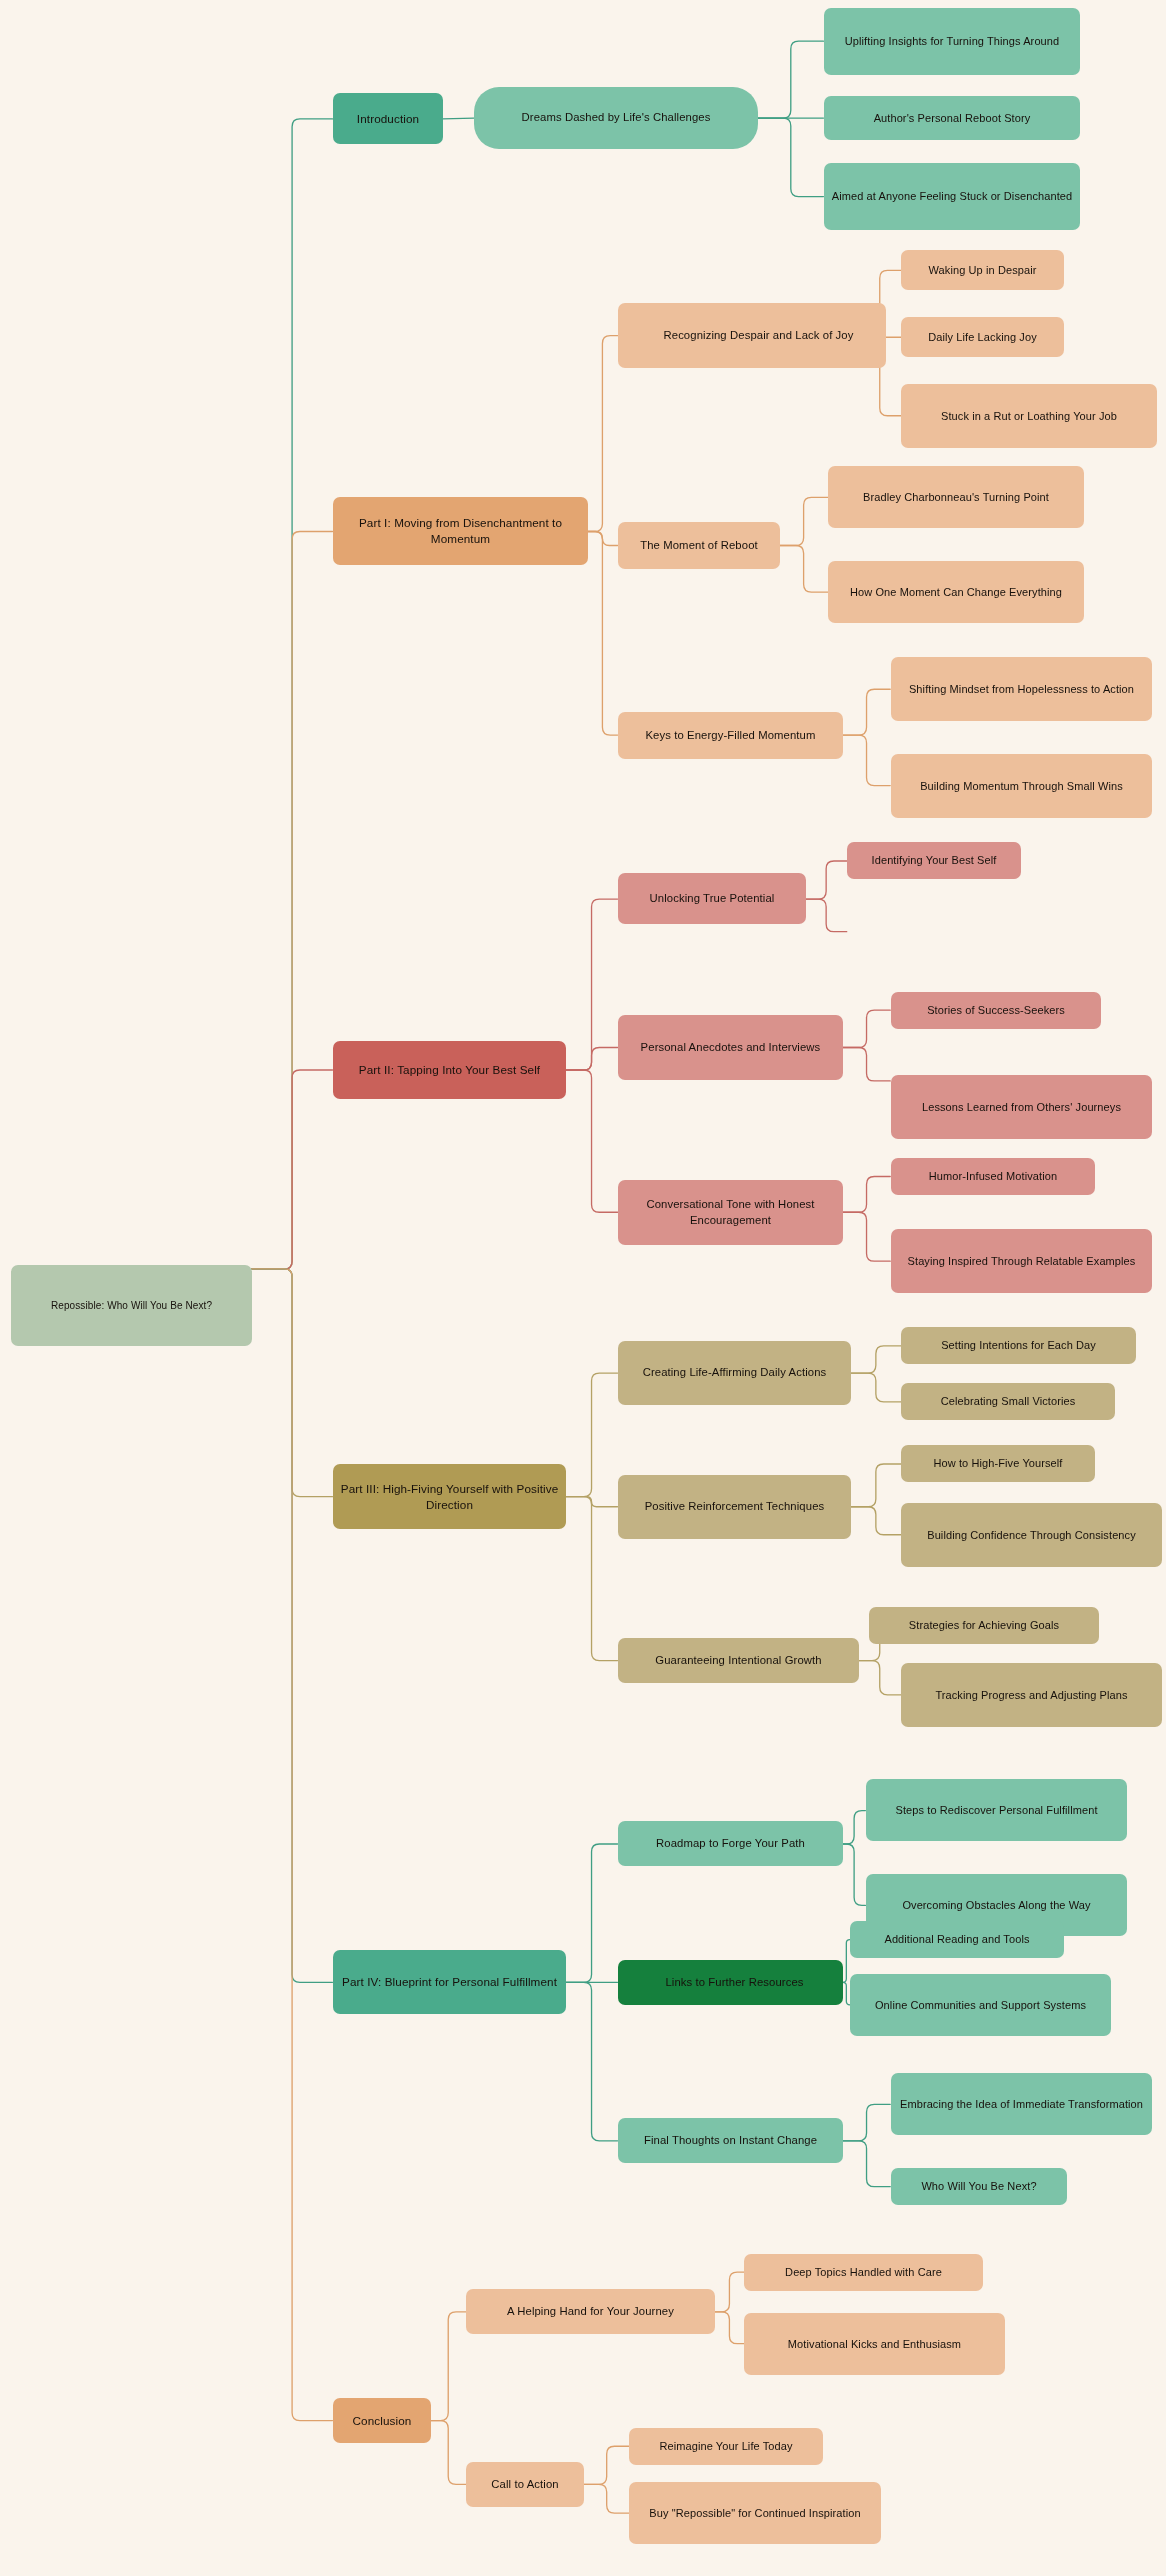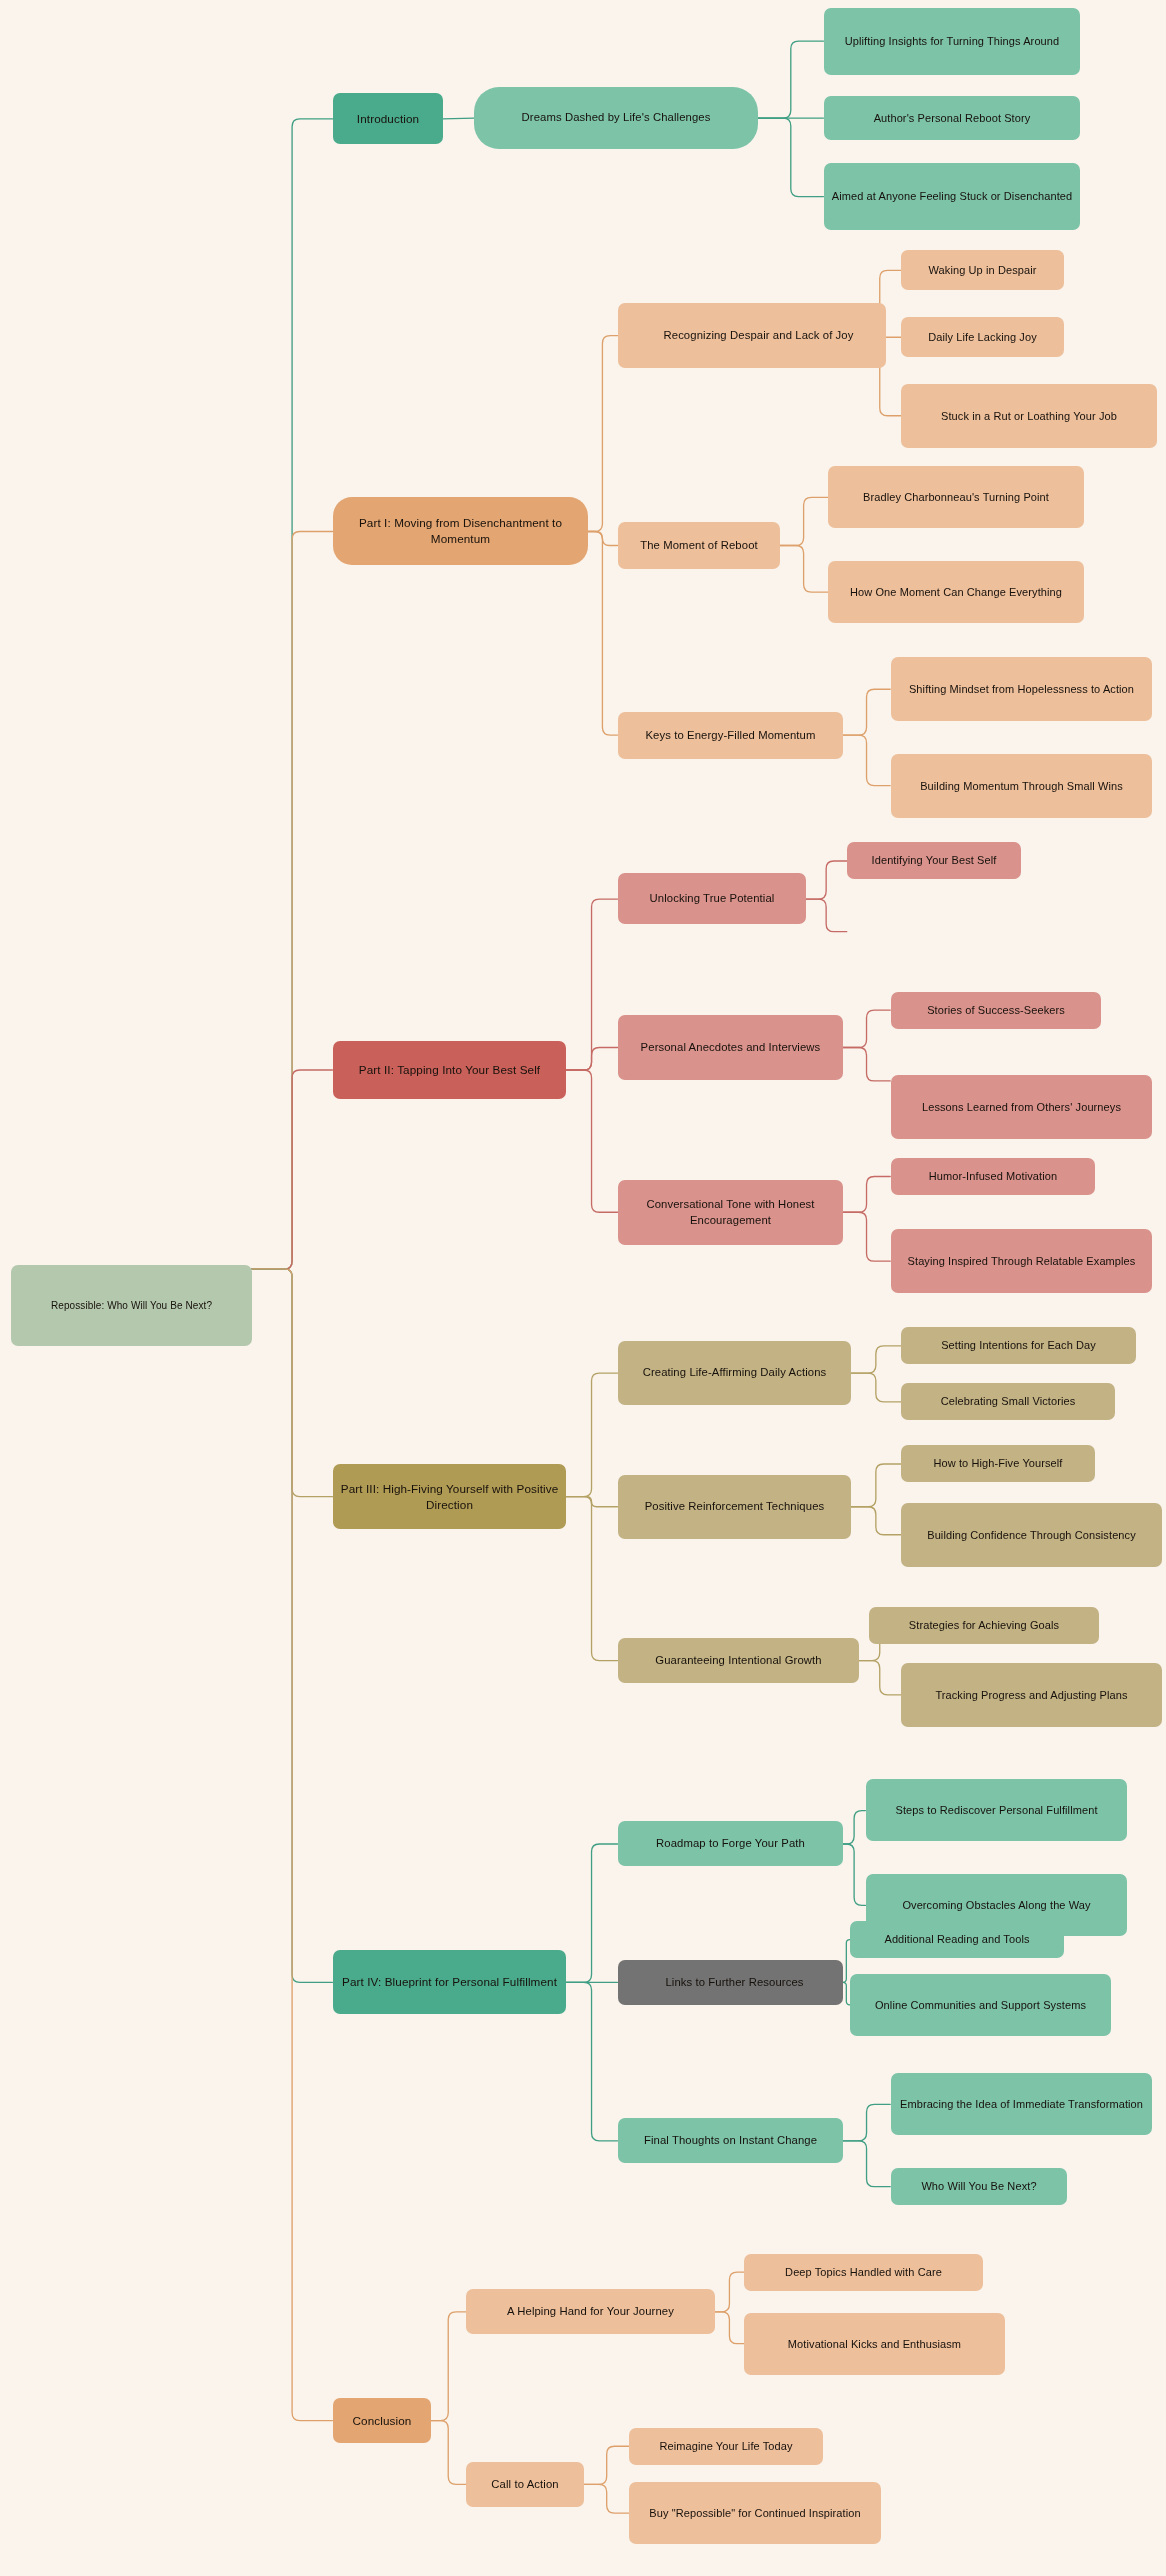--- a/index.html
+++ b/index.html
@@ -100,21 +100,21 @@
       <path d="M 554 3115 L 567 3115 Q 577 3115 577 3125 L 577 3187 Q 577 3197 587 3197 L 600 3197" fill="none" stroke="#dda06b" stroke-width="1.7" stroke-linecap="round"></path>
       <path d="M 752 3197 L 771 3197 Q 781 3197 781 3187 L 781 3158 Q 781 3148 791 3148 L 810 3148" fill="none" stroke="#dda06b" stroke-width="1.7" stroke-linecap="round"></path>
       <path d="M 752 3197 L 771 3197 Q 781 3197 781 3207 L 781 3224 Q 781 3234 791 3234 L 810 3234" fill="none" stroke="#dda06b" stroke-width="1.7" stroke-linecap="round"></path>
     </svg>
 <div class="node root" style="left: 11px; top: 1229px; width: 241px; height: 81px; background: rgb(180, 200, 174);">Repossible: Who Will You Be Next?</div>
     <div class="node l1" style="left: 333px; top: 93px; width: 110px; height: 51px; background: rgb(74, 171, 140);">Introduction</div>
     <div class="node l2" style="left: 474px; top: 87px; width: 284px; height: 62px; background: rgb(124, 195, 168); border-radius: 25px;">Dreams Dashed by Life's Challenges</div>
     <div class="node l3" style="left: 824px; top: 7.8px; width: 256px; height: 67px; background: rgb(124, 195, 168);">Uplifting Insights for Turning Things Around</div>
     <div class="node l3" style="left: 824px; top: 96px; width: 256px; height: 44px; background: rgb(124, 195, 168);">Author's Personal Reboot Story</div>
     <div class="node l3" style="left: 824px; top: 163px; width: 256px; height: 67px; background: rgb(124, 195, 168);">Aimed at Anyone Feeling Stuck or Disenchanted</div>
-    <div class="node l1" style="left: 333px; top: 497px; width: 255px; height: 68px; background: rgb(227, 165, 113); border-radius: 19px;">Part I: Moving from Disenchantment to Momentum</div>
+    <div class="node l1" style="left: 333px; top: 497px; width: 255px; height: 68px; background: rgb(227, 165, 113);">Part I: Moving from Disenchantment to Momentum</div>
     <div class="node l2" style="left: 618px; top: 303px; width: 268px; height: 65px; background: rgb(237, 191, 155); padding-left: 20px;">Recognizing Despair and Lack of Joy</div>
     <div class="node l3" style="left: 901px; top: 250px; width: 163px; height: 40px; background: rgb(237, 191, 155);">Waking Up in Despair</div>
     <div class="node l3" style="left: 901px; top: 317px; width: 163px; height: 40px; background: rgb(237, 191, 155);">Daily Life Lacking Joy</div>
     <div class="node l3" style="left: 901px; top: 384px; width: 256px; height: 64px; background: rgb(237, 191, 155);">Stuck in a Rut or Loathing Your Job</div>
     <div class="node l2" style="left: 618px; top: 522px; width: 162px; height: 47px; background: rgb(237, 191, 155);">The Moment of Reboot</div>
     <div class="node l3" style="left: 828px; top: 466px; width: 256px; height: 62px; background: rgb(237, 191, 155);">Bradley Charbonneau's Turning Point</div>
     <div class="node l3" style="left: 828px; top: 561px; width: 256px; height: 62px; background: rgb(237, 191, 155);">How One Moment Can Change Everything</div>
     <div class="node l2" style="left: 618px; top: 712px; width: 225px; height: 47px; background: rgb(237, 191, 155);">Keys to Energy-Filled Momentum</div>
     <div class="node l3" style="left: 891px; top: 657px; width: 261px; height: 64px; background: rgb(237, 191, 155);">Shifting Mindset from Hopelessness to Action</div>
     <div class="node l3" style="left: 891px; top: 754px; width: 261px; height: 64px; background: rgb(237, 191, 155);">Building Momentum Through Small Wins</div>
@@ -134,21 +134,21 @@
     <div class="node l2" style="left: 618px; top: 1475px; width: 233px; height: 64px; background: rgb(194, 178, 132);">Positive Reinforcement Techniques</div>
     <div class="node l3" style="left: 901px; top: 1445px; width: 194px; height: 37px; background: rgb(194, 178, 132);">How to High-Five Yourself</div>
     <div class="node l3" style="left: 901px; top: 1503px; width: 261px; height: 64px; background: rgb(194, 178, 132);">Building Confidence Through Consistency</div>
     <div class="node l2" style="left: 618px; top: 1638px; width: 241px; height: 45px; background: rgb(194, 178, 132);">Guaranteeing Intentional Growth</div>
     <div class="node l3" style="left: 869px; top: 1607px; width: 230px; height: 37px; background: rgb(194, 178, 132);">Strategies for Achieving Goals</div>
     <div class="node l3" style="left: 901px; top: 1663px; width: 261px; height: 64px; background: rgb(194, 178, 132);">Tracking Progress and Adjusting Plans</div>
     <div class="node l1" style="left: 333px; top: 1950px; width: 233px; height: 64px; background: rgb(74, 171, 140);">Part IV: Blueprint for Personal Fulfillment</div>
     <div class="node l2" style="left: 618px; top: 1821px; width: 225px; height: 45px; background: rgb(124, 195, 168);">Roadmap to Forge Your Path</div>
     <div class="node l3" style="left: 866px; top: 1779px; width: 261px; height: 62px; background: rgb(124, 195, 168);">Steps to Rediscover Personal Fulfillment</div>
     <div class="node l3" style="left: 866px; top: 1874px; width: 261px; height: 62px; background: rgb(124, 195, 168);">Overcoming Obstacles Along the Way</div>
-    <div class="node l2" style="left: 618px; top: 1960px; width: 225px; height: 45px; background: #737373; padding-left: 15px;">Links to Further Resources</div>
+    <div class="node l2" style="left: 618px; top: 1960px; width: 225px; height: 45px; background: #15803d; padding-left: 15px;">Links to Further Resources</div>
     <div class="node l3" style="left: 850px; top: 1921px; width: 214px; height: 37px; background: rgb(124, 195, 168);">Additional Reading and Tools</div>
     <div class="node l3" style="left: 850px; top: 1974px; width: 261px; height: 62px; background: rgb(124, 195, 168);">Online Communities and Support Systems</div>
     <div class="node l2" style="left: 618px; top: 2118px; width: 225px; height: 45px; background: rgb(124, 195, 168);">Final Thoughts on Instant Change</div>
     <div class="node l3" style="left: 891px; top: 2073px; width: 261px; height: 62px; background: rgb(124, 195, 168);">Embracing the Idea of Immediate Transformation</div>
     <div class="node l3" style="left: 891px; top: 2168px; width: 176px; height: 37px; background: rgb(124, 195, 168);">Who Will You Be Next?</div>
     <div class="node l1" style="left: 333px; top: 2398px; width: 98px; height: 45px; background: rgb(227, 165, 113);">Conclusion</div>
     <div class="node l2" style="left: 466px; top: 2289px; width: 249px; height: 45px; background: rgb(237, 191, 155);">A Helping Hand for Your Journey</div>
     <div class="node l3" style="left: 744px; top: 2254px; width: 239px; height: 37px; background: rgb(237, 191, 155);">Deep Topics Handled with Care</div>
     <div class="node l3" style="left: 744px; top: 2313px; width: 261px; height: 62px; background: rgb(237, 191, 155);">Motivational Kicks and Enthusiasm</div>
     <div class="node l2" style="left: 466px; top: 2462px; width: 118px; height: 45px; background: rgb(237, 191, 155);">Call to Action</div>

